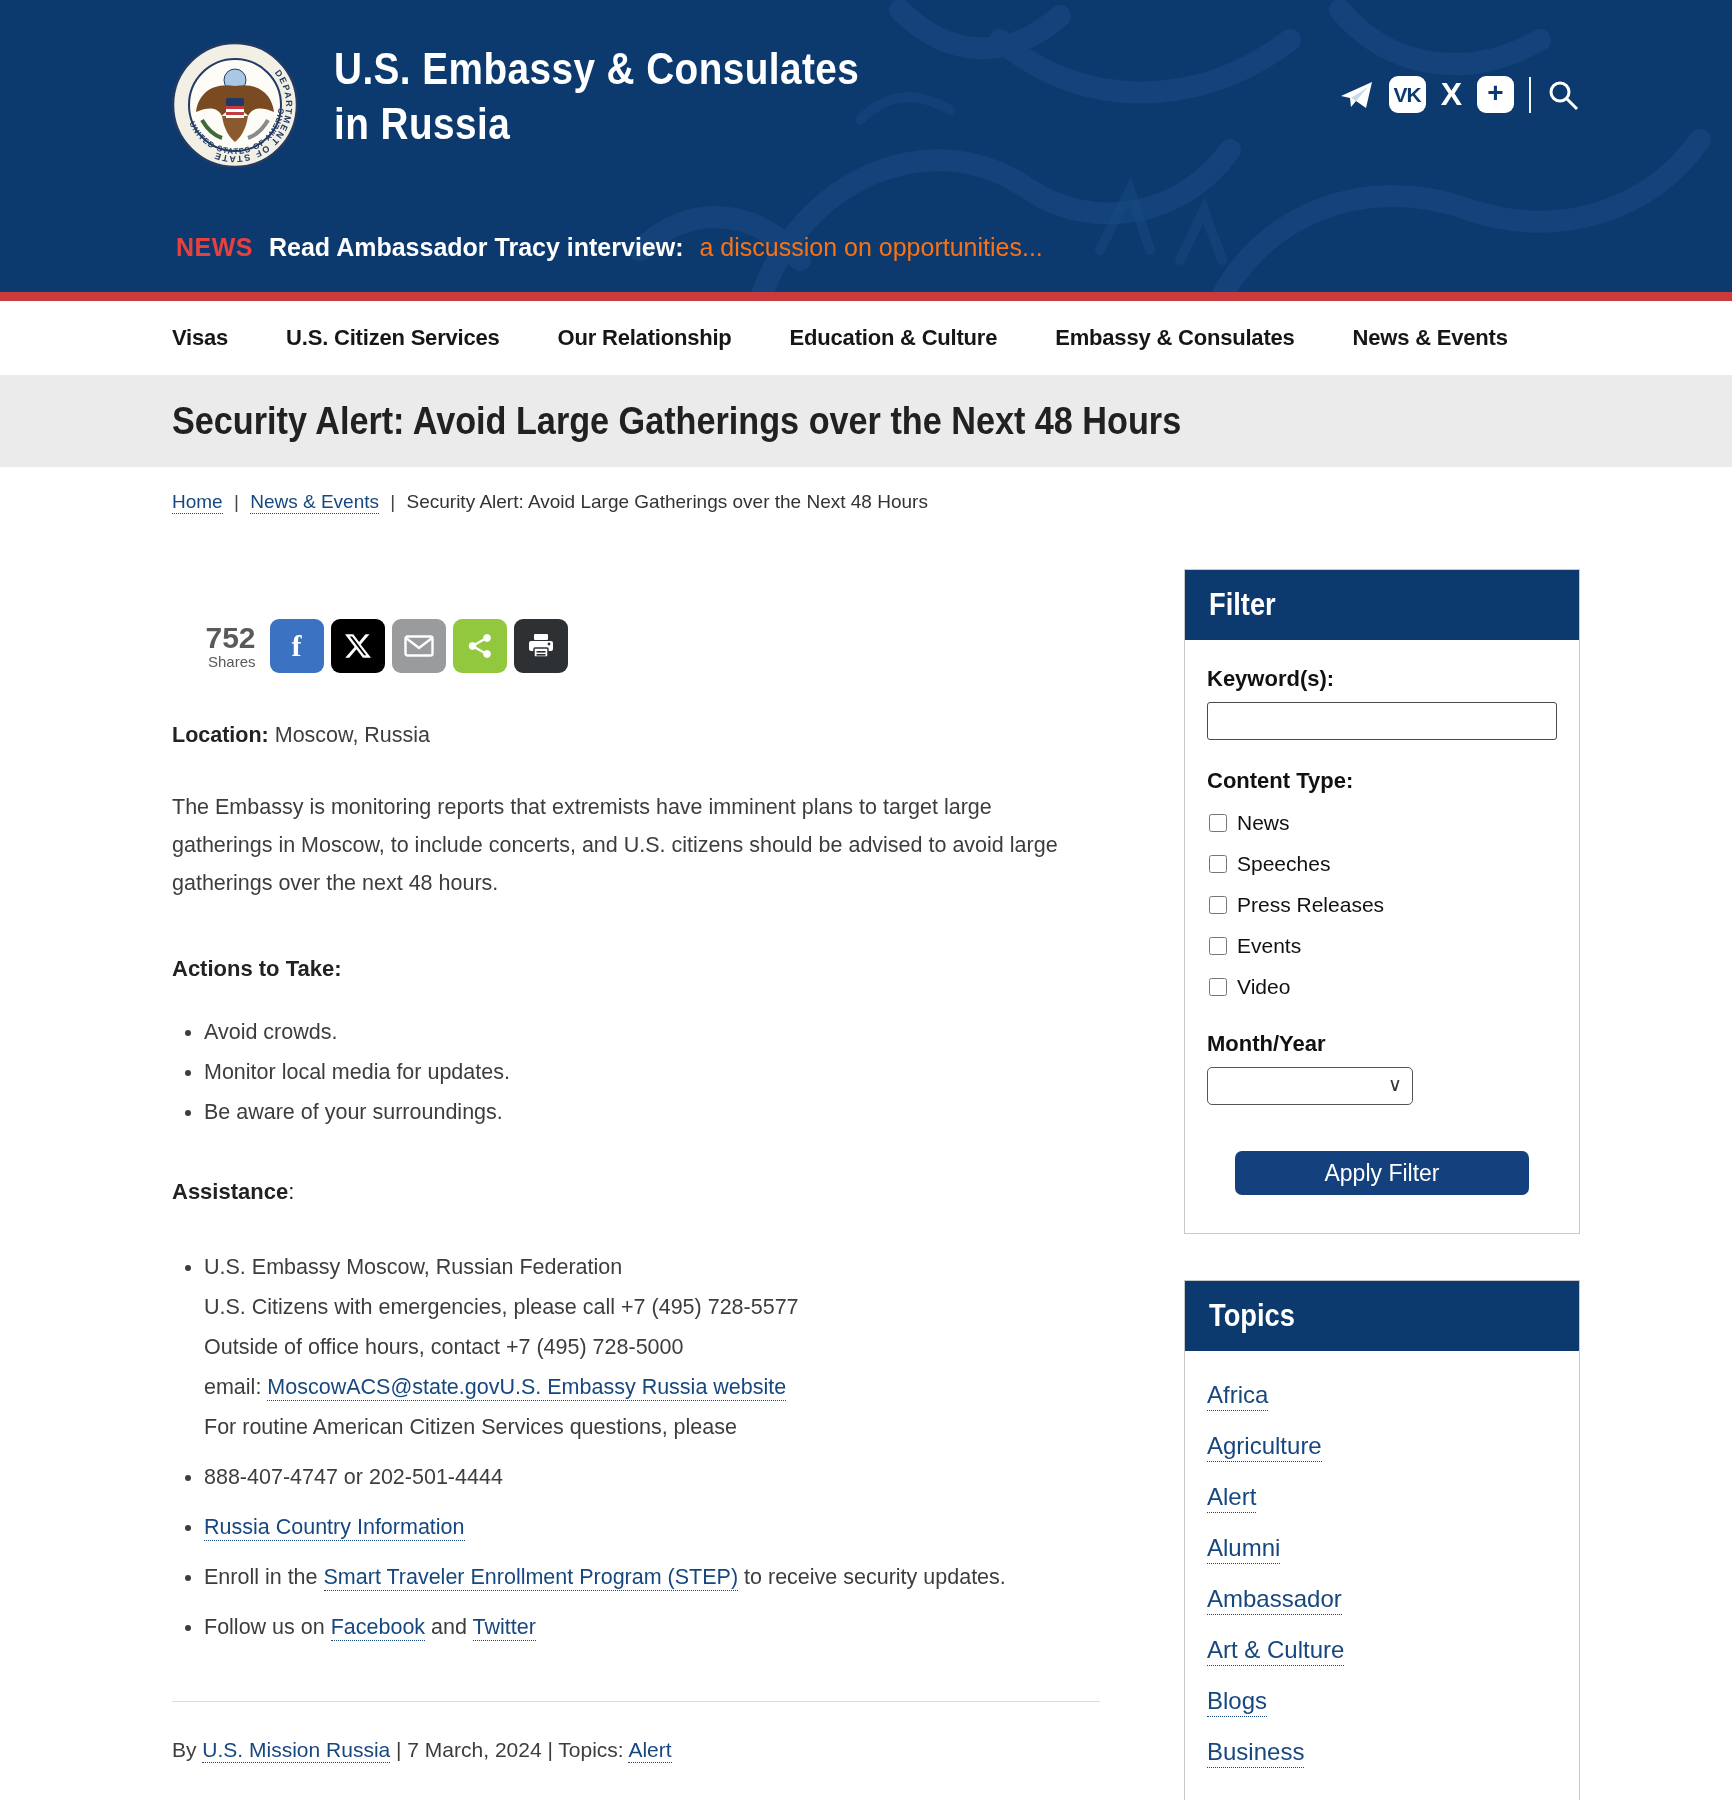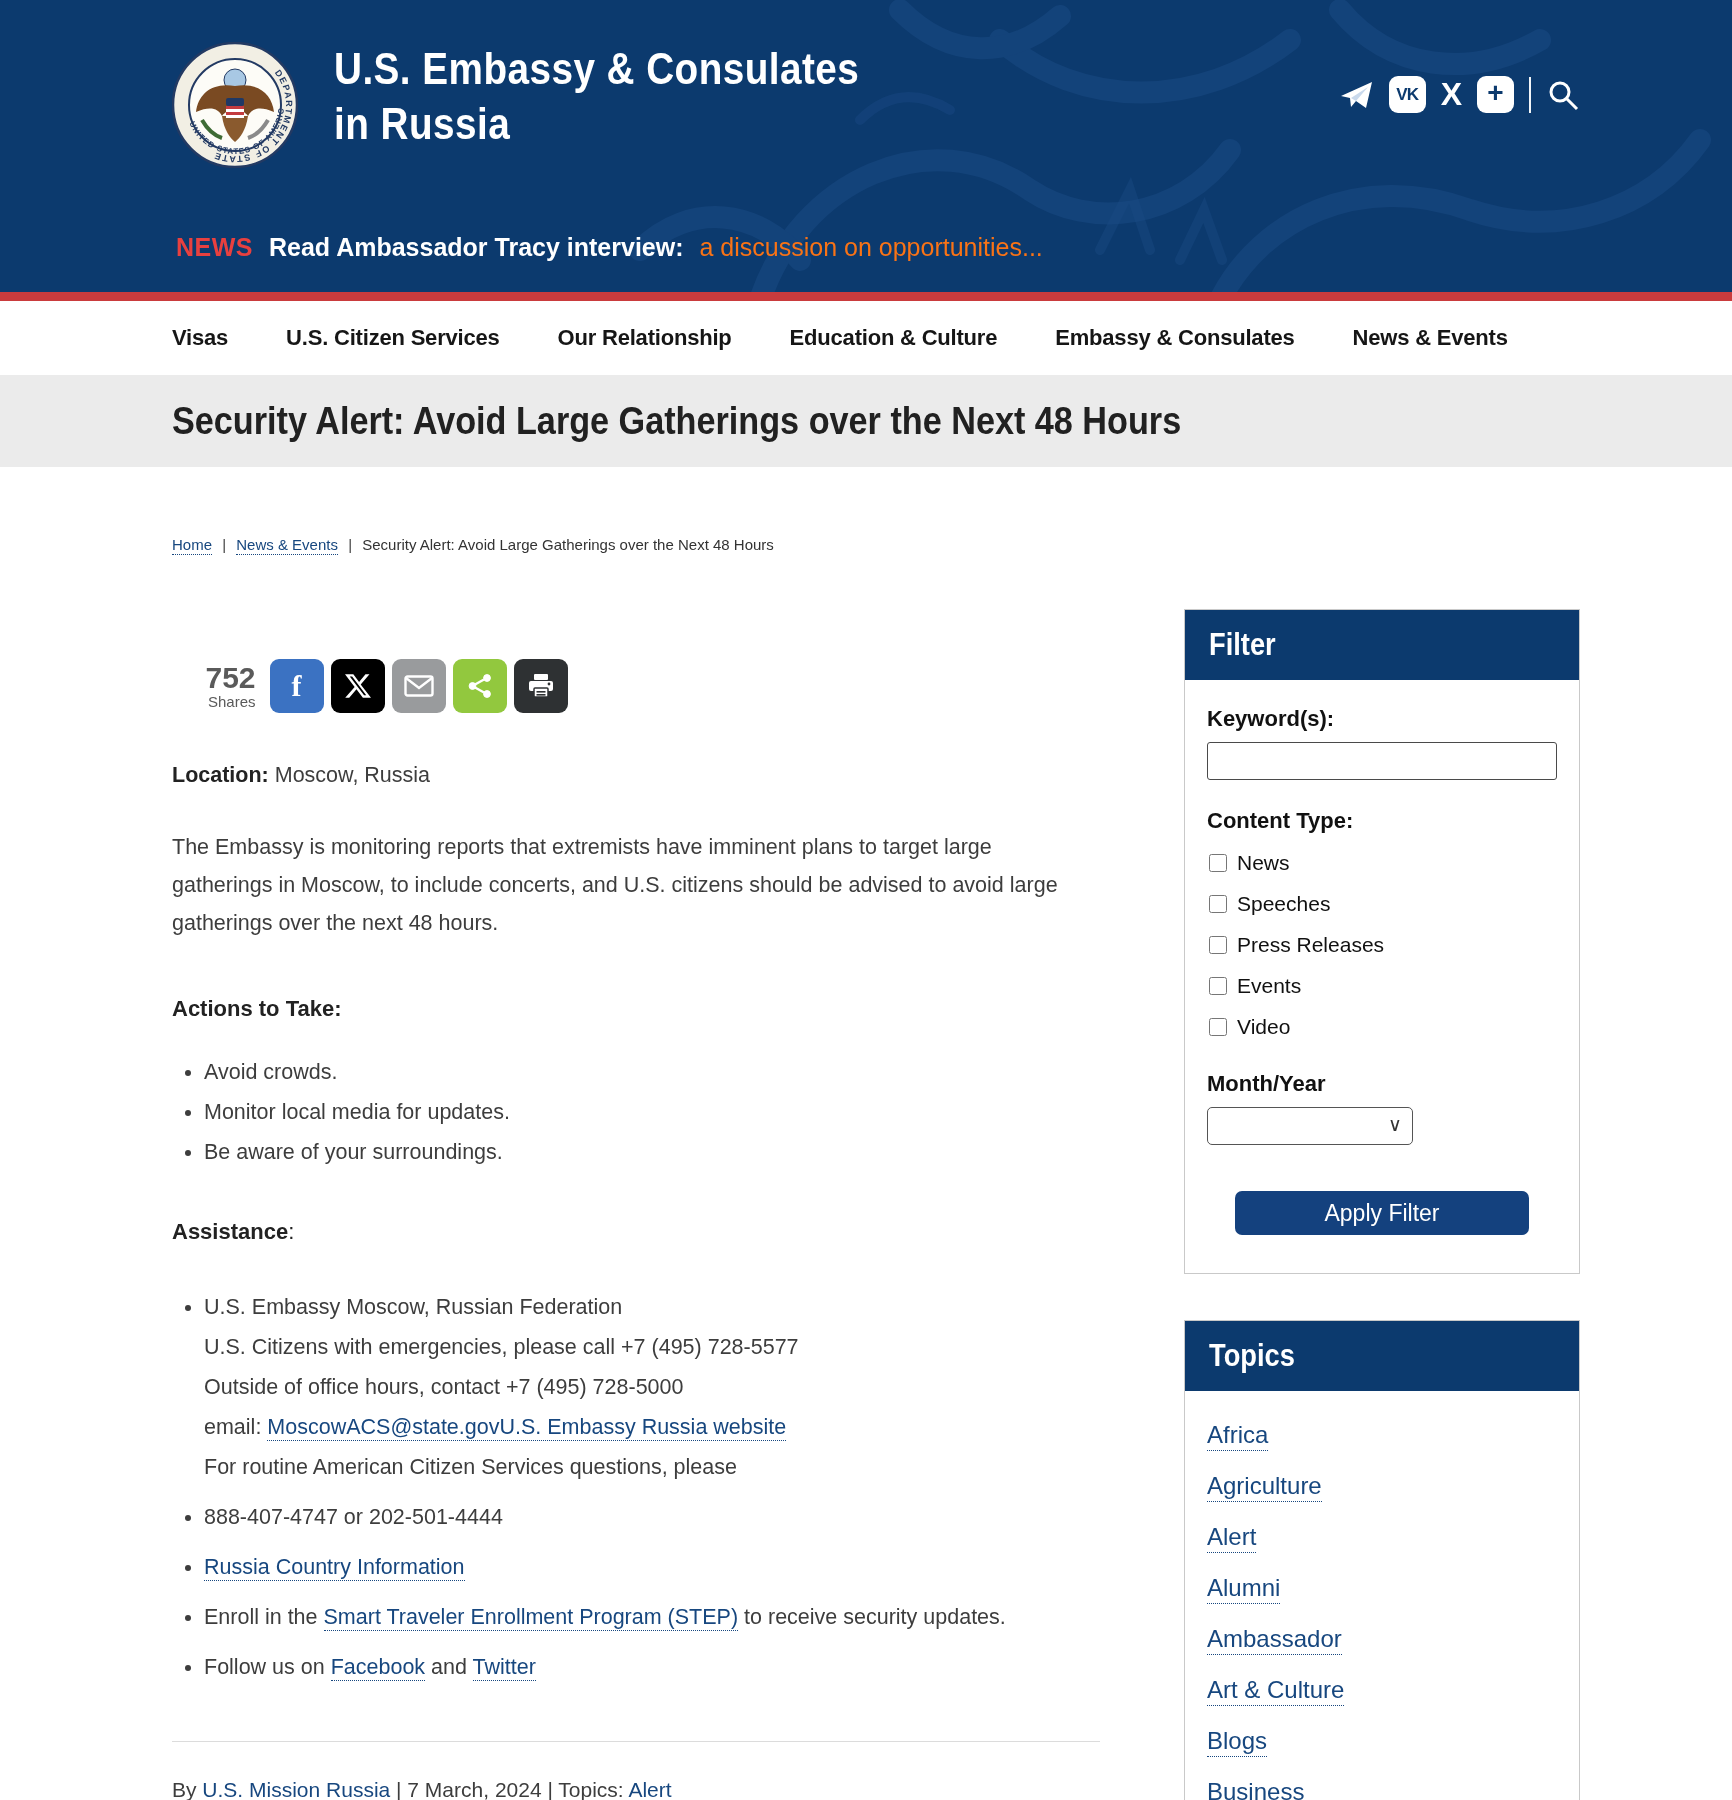--- a/index.html
+++ b/index.html
@@ -9,40 +9,40 @@
 
   
   .site-header { height:292px; background:#0c3a6e; position:relative; overflow:hidden; }
   .watermark { position:absolute; inset:0; width:100%; height:100%; }
   .header-inner { position:relative; display:flex; align-items:flex-start; padding:42px 150px 0 172px; }
   .seal { width:126px; height:126px; flex:none; }
   .site-title { margin-left:36px; color:#fff; font-weight:700; font-size:44px; line-height:1.24; letter-spacing:.5px; transform:scaleX(.88); transform-origin:left top; }
   .social { position:absolute; right:152px; top:76px; display:flex; align-items:center; gap:15px; }
   .soc-btn { display:flex; align-items:center; justify-content:center; cursor:pointer; }
   .soc-square { width:37px; height:37px; background:#fff; border-radius:9px; color:#0c3a6e; font-weight:800; }
-  .soc-square.vk { font-size:17px; letter-spacing:-1px; }
+  .soc-square.vk { font-size:21px; letter-spacing:-1px; }
   .soc-square.plus { font-size:28px; line-height:1; padding-bottom:3px; }
   .soc-x { color:#fff; font-weight:800; font-size:32px; }
   .soc-divider { width:2px; height:36px; background:rgba(255,255,255,.95); }
   .news-row { position:absolute; left:176px; bottom:30px; display:flex; align-items:baseline; gap:16px; font-size:25px; white-space:nowrap; }
   .news-label { color:#e8403f; font-weight:700; letter-spacing:.5px; }
   .news-bold { color:#ffffff; font-weight:700; }
   .news-rest { color:#f97316;margin-top:42px; }
   .red-stripe { height:9px; background:#ca3b3d; }
 
   
   .nav { height:74px; background:#fff; display:flex; align-items:center; padding:0 172px; gap:58px; }
   .nav-item { font-size:22px; font-weight:600; color:#161616; letter-spacing:-.2px; cursor:pointer; white-space:nowrap; }
 
   
   .title-band { height:92px; background:#ebebeb; display:flex; align-items:center; padding:0 172px; }
   .page-title { font-size:38px; font-weight:700; color:#212121; transform:scaleX(.9); transform-origin:left center; white-space:nowrap; }
 
   
-  .breadcrumb { padding:24px 172px 0; font-size:15px; color:#333;margin-top:45px; }
+  .breadcrumb { padding:24px 172px 0; font-size:19px; color:#333; }
   .bc-sep { color:#444; margin:0 6px; }
   a.dotted, .dotted { color:#17477f; text-decoration:none; border-bottom:1px dotted #17477f; padding-bottom:1px; cursor:pointer; }
 
   
   .content { display:flex; align-items:flex-start; padding:0 152px 0 172px; margin-top:46px; }
   .article { width:928px; }
   .sidebar { width:396px; margin-left:84px; margin-top:10px; }
 
   
   .share-row { margin-top:60px; display:flex; align-items:center; }

